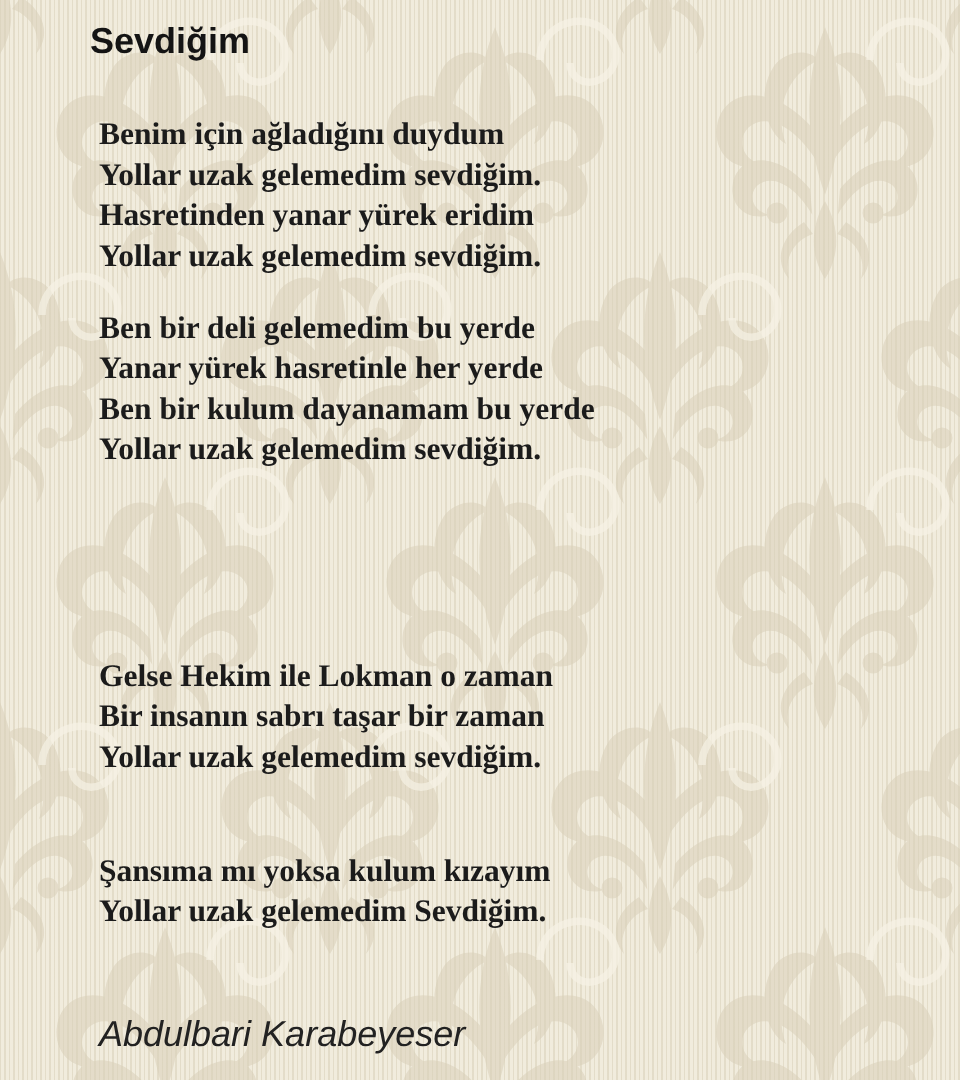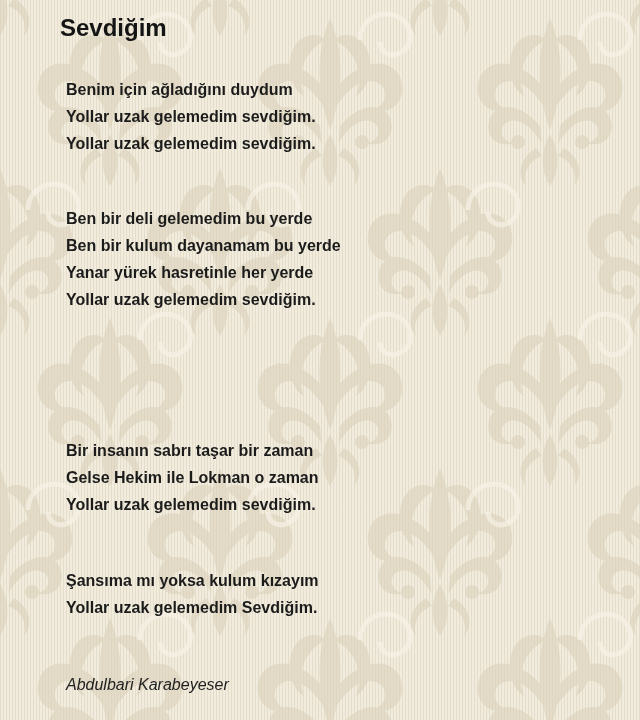--- a/index.html
+++ b/index.html
@@ -45,36 +45,37 @@
     color: #141414;
     letter-spacing: 0px;
   }
   .stanza {
     position: absolute;
     left: 54px;
     margin: 0;
   }
   .stanza p {
     margin: 0;
-    font-size: 16px;
+    font-size: 21px;
     font-weight: bold;
     line-height: 27px;
     white-space: nowrap;
     color: #1b1b1b;
+    font-family: Liberation Serif, serif;
   }
   .stanza-1 { top: 76px; }
   .stanza-2 { top: 205px; }
   .stanza-3 { top: 437px; }
   .stanza-4 { top: 567px; }
   .author {
     position: absolute;
     top: 676px;
     left: 54px;
     margin: 0;
-    font-size: 16px;
+    font-size: 24px;
     font-style: italic;
     font-weight: normal;
     color: #222222;
     white-space: nowrap;
   }
 </style>
 </head>
 <body>
 
 <svg class="bg-svg" width="640" height="720" viewBox="0 0 640 720" xmlns="http://www.w3.org/2000/svg" aria-hidden="true">
@@ -112,33 +113,34 @@
   <rect width="640" height="720" fill="url(#damask)"></rect>
 </svg>
 
 <div class="content">
 
   <h1 class="page-title">Sevdiğim</h1>
 
   <div class="stanza stanza-1">
     <p>Benim için ağladığını duydum</p>
     <p>Yollar uzak gelemedim sevdiğim.</p>
+    <p>Hasretinden yanar yürek eridim</p>
     <p>Yollar uzak gelemedim sevdiğim.</p>
   </div>
 
   <div class="stanza stanza-2">
     <p>Ben bir deli gelemedim bu yerde</p>
+    <p>Yanar yürek hasretinle her yerde</p>
     <p>Ben bir kulum dayanamam bu yerde</p>
-    <p>Yanar yürek hasretinle her yerde</p>
     <p>Yollar uzak gelemedim sevdiğim.</p>
   </div>
 
   <div class="stanza stanza-3">
+    <p>Gelse Hekim ile Lokman o zaman</p>
     <p>Bir insanın sabrı taşar bir zaman</p>
-    <p>Gelse Hekim ile Lokman o zaman</p>
     <p>Yollar uzak gelemedim sevdiğim.</p>
   </div>
 
   <div class="stanza stanza-4">
     <p>Şansıma mı yoksa kulum kızayım</p>
     <p>Yollar uzak gelemedim Sevdiğim.</p>
   </div>
 
   <p class="author">Abdulbari Karabeyeser</p>
 

